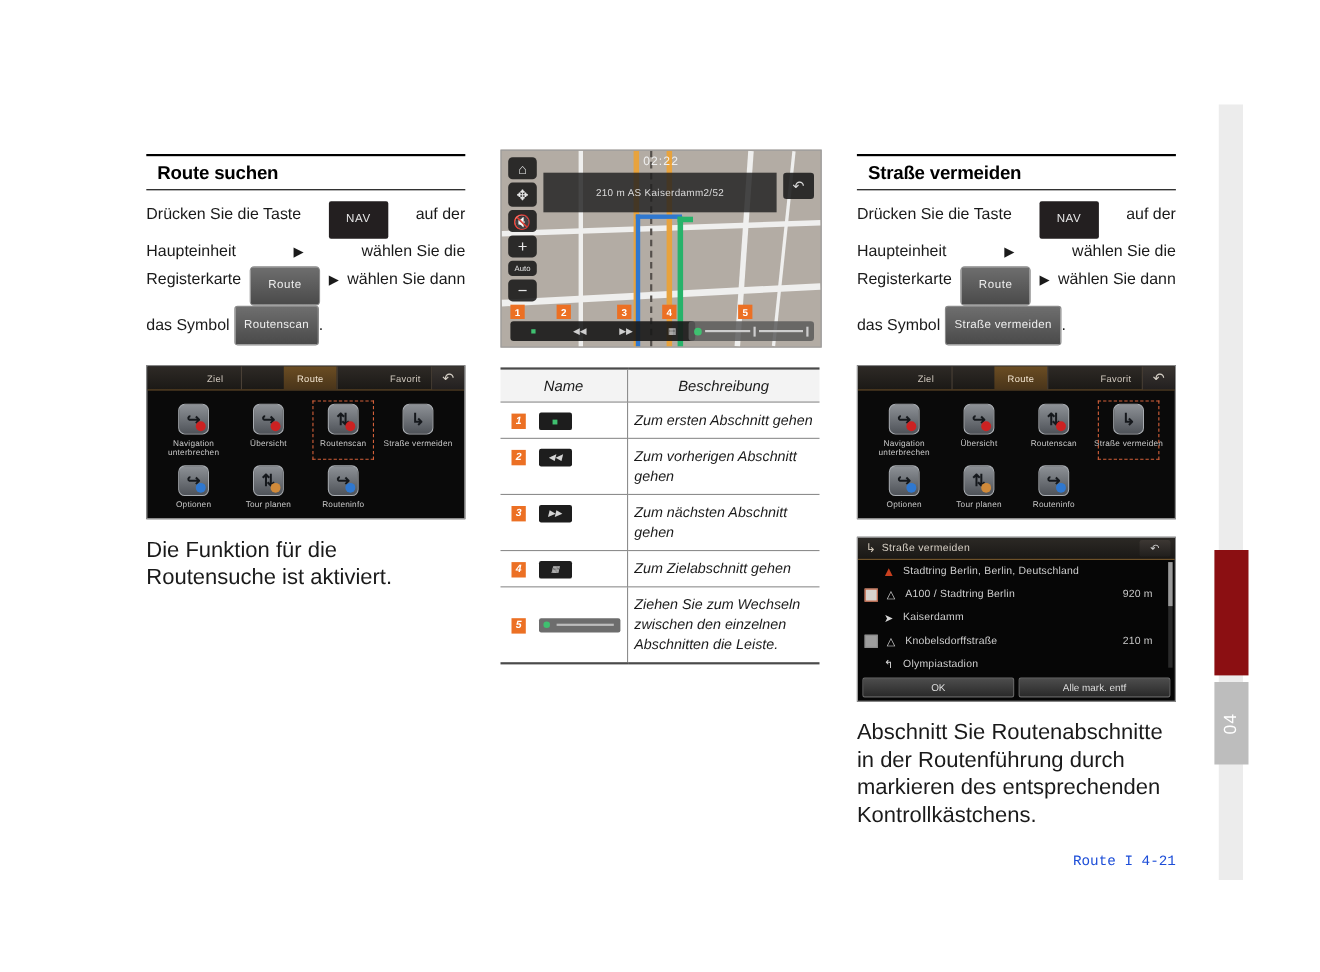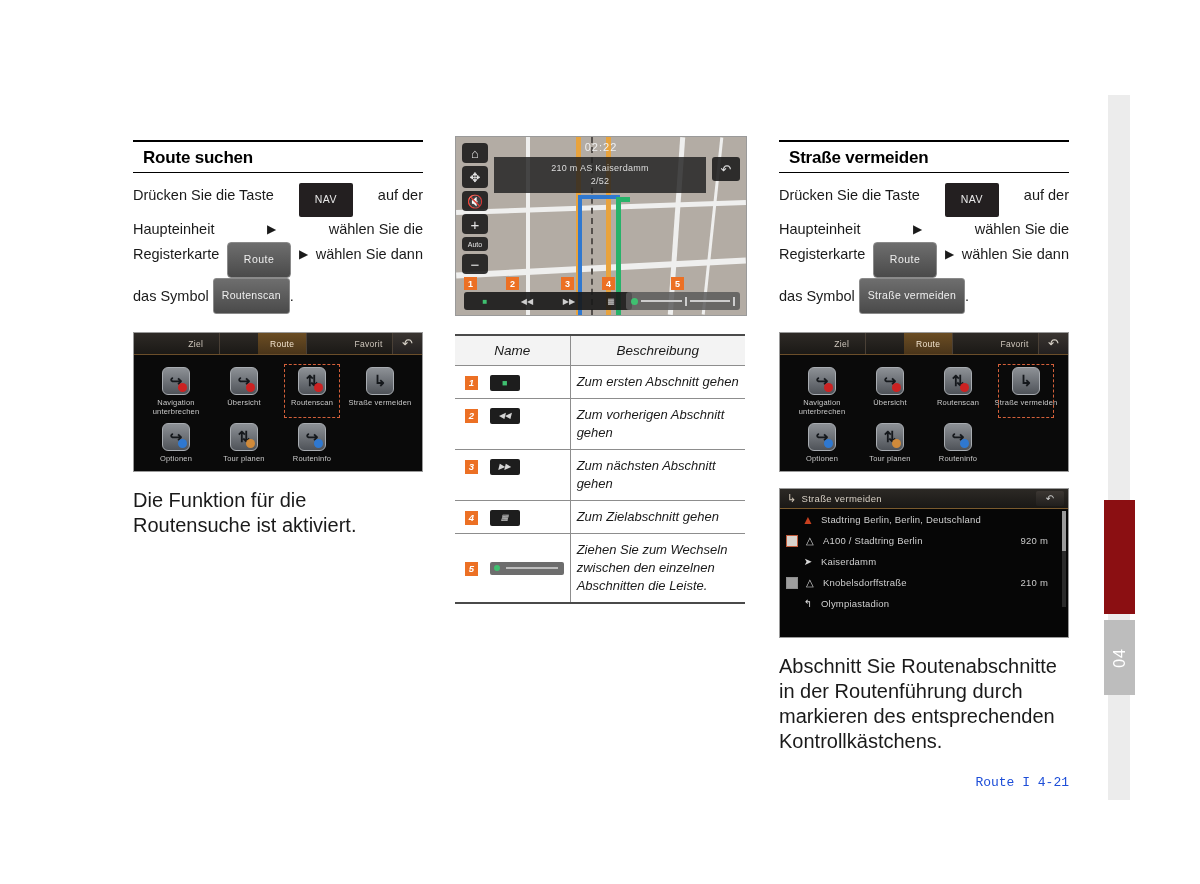--- a/index.html
+++ b/index.html
@@ -242,21 +242,21 @@
     font-size: 13px;
   }
   .map-topbar {
     position: absolute;
     left: 38px; right: 40px; top: 20px;
     height: 36px;
     background: rgba(32,32,32,0.82);
     color: #dcdcdc;
     font-size: 9px;
     display: flex;
-    flex-direction: column;
+    flex-direction: row;
     align-items: center;
     justify-content: center;
     line-height: 13px;
     letter-spacing: 0.3px;
   }
   .map-clock {
     position: absolute;
     left: 50%;
     transform: translateX(-50%);
     top: 4px;
@@ -768,20 +768,24 @@
       <span class="cb none"></span>
       <span class="ri">↰</span>
       <span class="nm">Olympiastadion</span>
       <span class="dist"></span>
     </div>
 
     <div class="dlg-scroll">
         <i></i>
       </div>
 
+    <div class="dlg-ft">
+      <div>OK</div>
+      <div>Alle mark. entf</div>
+    </div>
   </div>
 
   <div class="caption">
     <span class="ln j">Abschnitt Sie Routenabschnitte in der</span>
     <span class="ln j">Routenführung durch markieren des</span>
     <span class="ln">entsprechenden Kontrollkästchens.</span>
   </div>
 
   <div class="footer">Route I 4-21</div>
 </div>

